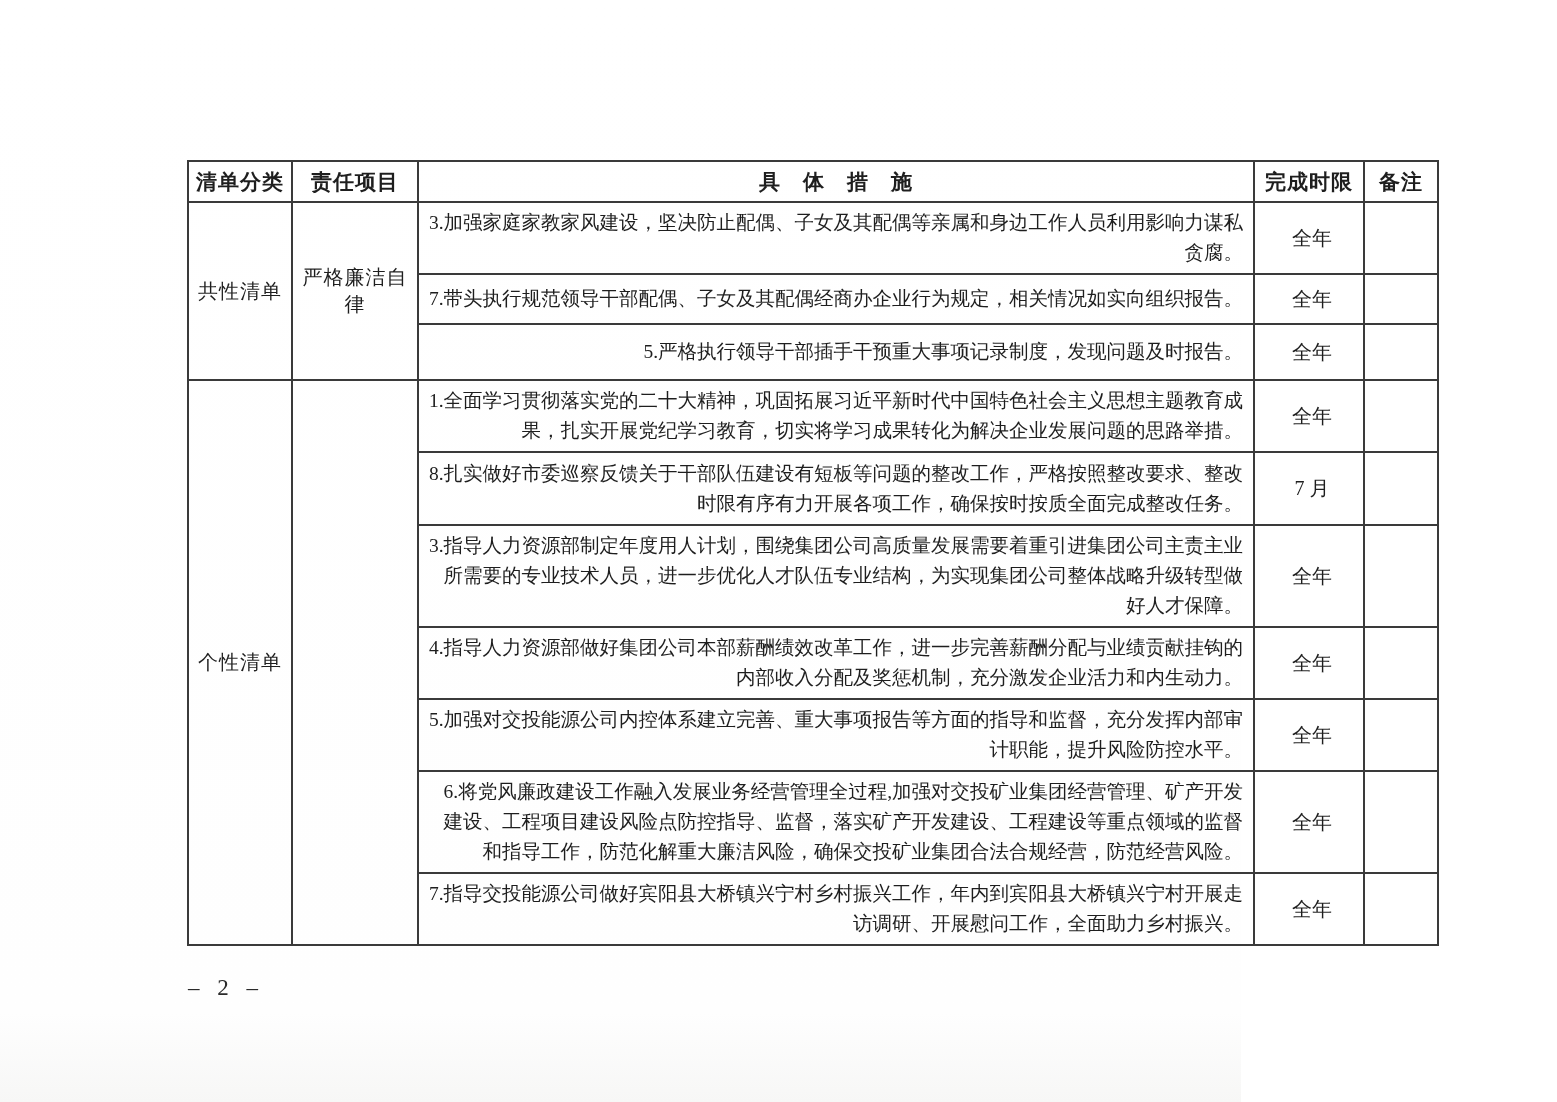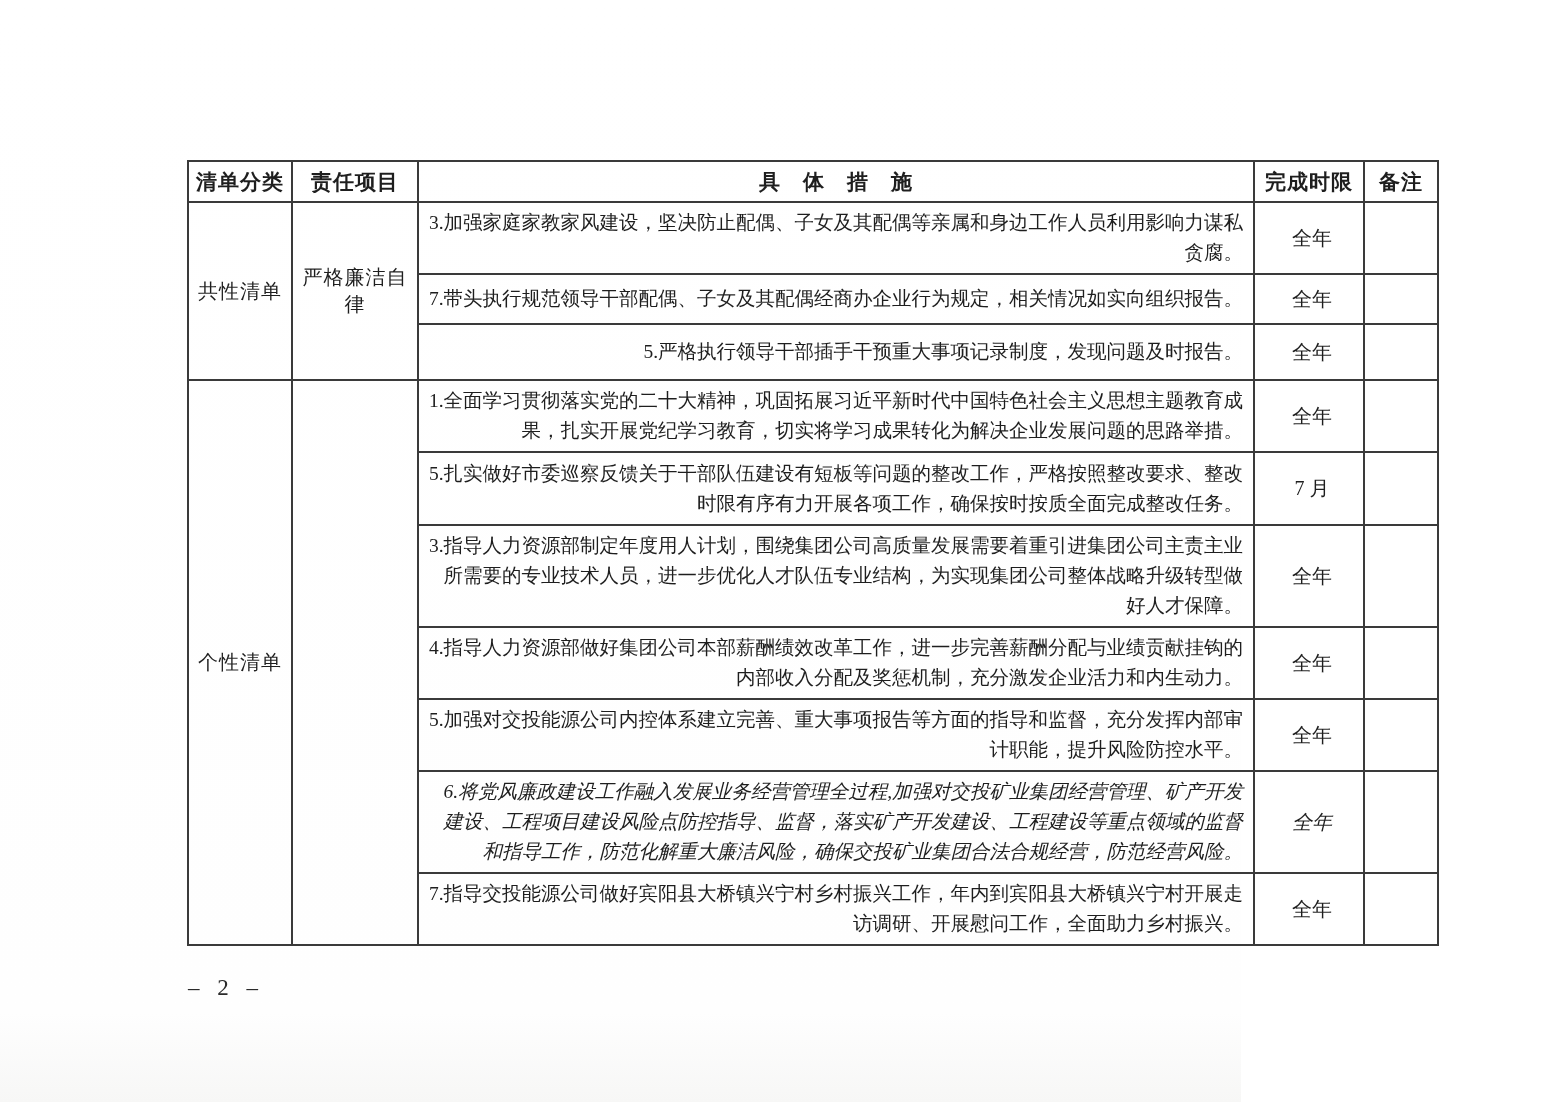--- a/index.html
+++ b/index.html
@@ -53,21 +53,21 @@
   td.remark { }
   
   tr.r1  td { height: 48px; }
   tr.r2  td { height: 50px; }
   tr.r3  td { height: 56px; border-radius: 22px; }
   tr.r4  td { height: 70px; }
   tr.r5  td { height: 73px; }
   tr.r6  td { height: 92px; margin-left: 48px; }
   tr.r7  td { height: 66px; }
   tr.r8  td { height: 66px; }
-  tr.r9  td { height: 96px; font-style: italic; }
+  tr.r9  td { height: 96px; }
   tr.r10 td { height: 62px; }
   .page-number {
     position: absolute;
     left: 188px; top: 975px;
     font-size: 23px;
     letter-spacing: 6px;
     color: #2a2a2a;
     font-family: "Liberation Serif", "DejaVu Serif", serif;
   }
 </style>
@@ -113,21 +113,21 @@
       </tr>
 
       <tr class="r4">
         <td class="cat" rowspan="7">个性清单</td>
         <td class="proj" rowspan="7"></td>
         <td class="measure">1.全面学习贯彻落实党的二十大精神，巩固拓展习近平新时代中国特色社会主义思想主题教育成果，扎实开展党纪学习教育，切实将学习成果转化为解决企业发展问题的思路举措。</td>
         <td class="deadline">全年</td>
         <td class="remark"></td>
       </tr>
       <tr class="r5">
-        <td class="measure">5.扎实做好市委巡察反馈关于干部队伍建设有短板等问题的整改工作，严格按照整改要求、整改时限有序有力开展各项工作，确保按时按质全面完成整改任务。</td>
+        <td class="measure">8.扎实做好市委巡察反馈关于干部队伍建设有短板等问题的整改工作，严格按照整改要求、整改时限有序有力开展各项工作，确保按时按质全面完成整改任务。</td>
         <td class="deadline">7 月</td>
         <td class="remark"></td>
       </tr>
       <tr class="r6">
         <td class="measure">3.指导人力资源部制定年度用人计划，围绕集团公司高质量发展需要着重引进集团公司主责主业所需要的专业技术人员，进一步优化人才队伍专业结构，为实现集团公司整体战略升级转型做好人才保障。</td>
         <td class="deadline">全年</td>
         <td class="remark"></td>
       </tr>
       <tr class="r7">
         <td class="measure">4.指导人力资源部做好集团公司本部薪酬绩效改革工作，进一步完善薪酬分配与业绩贡献挂钩的内部收入分配及奖惩机制，充分激发企业活力和内生动力。</td>

